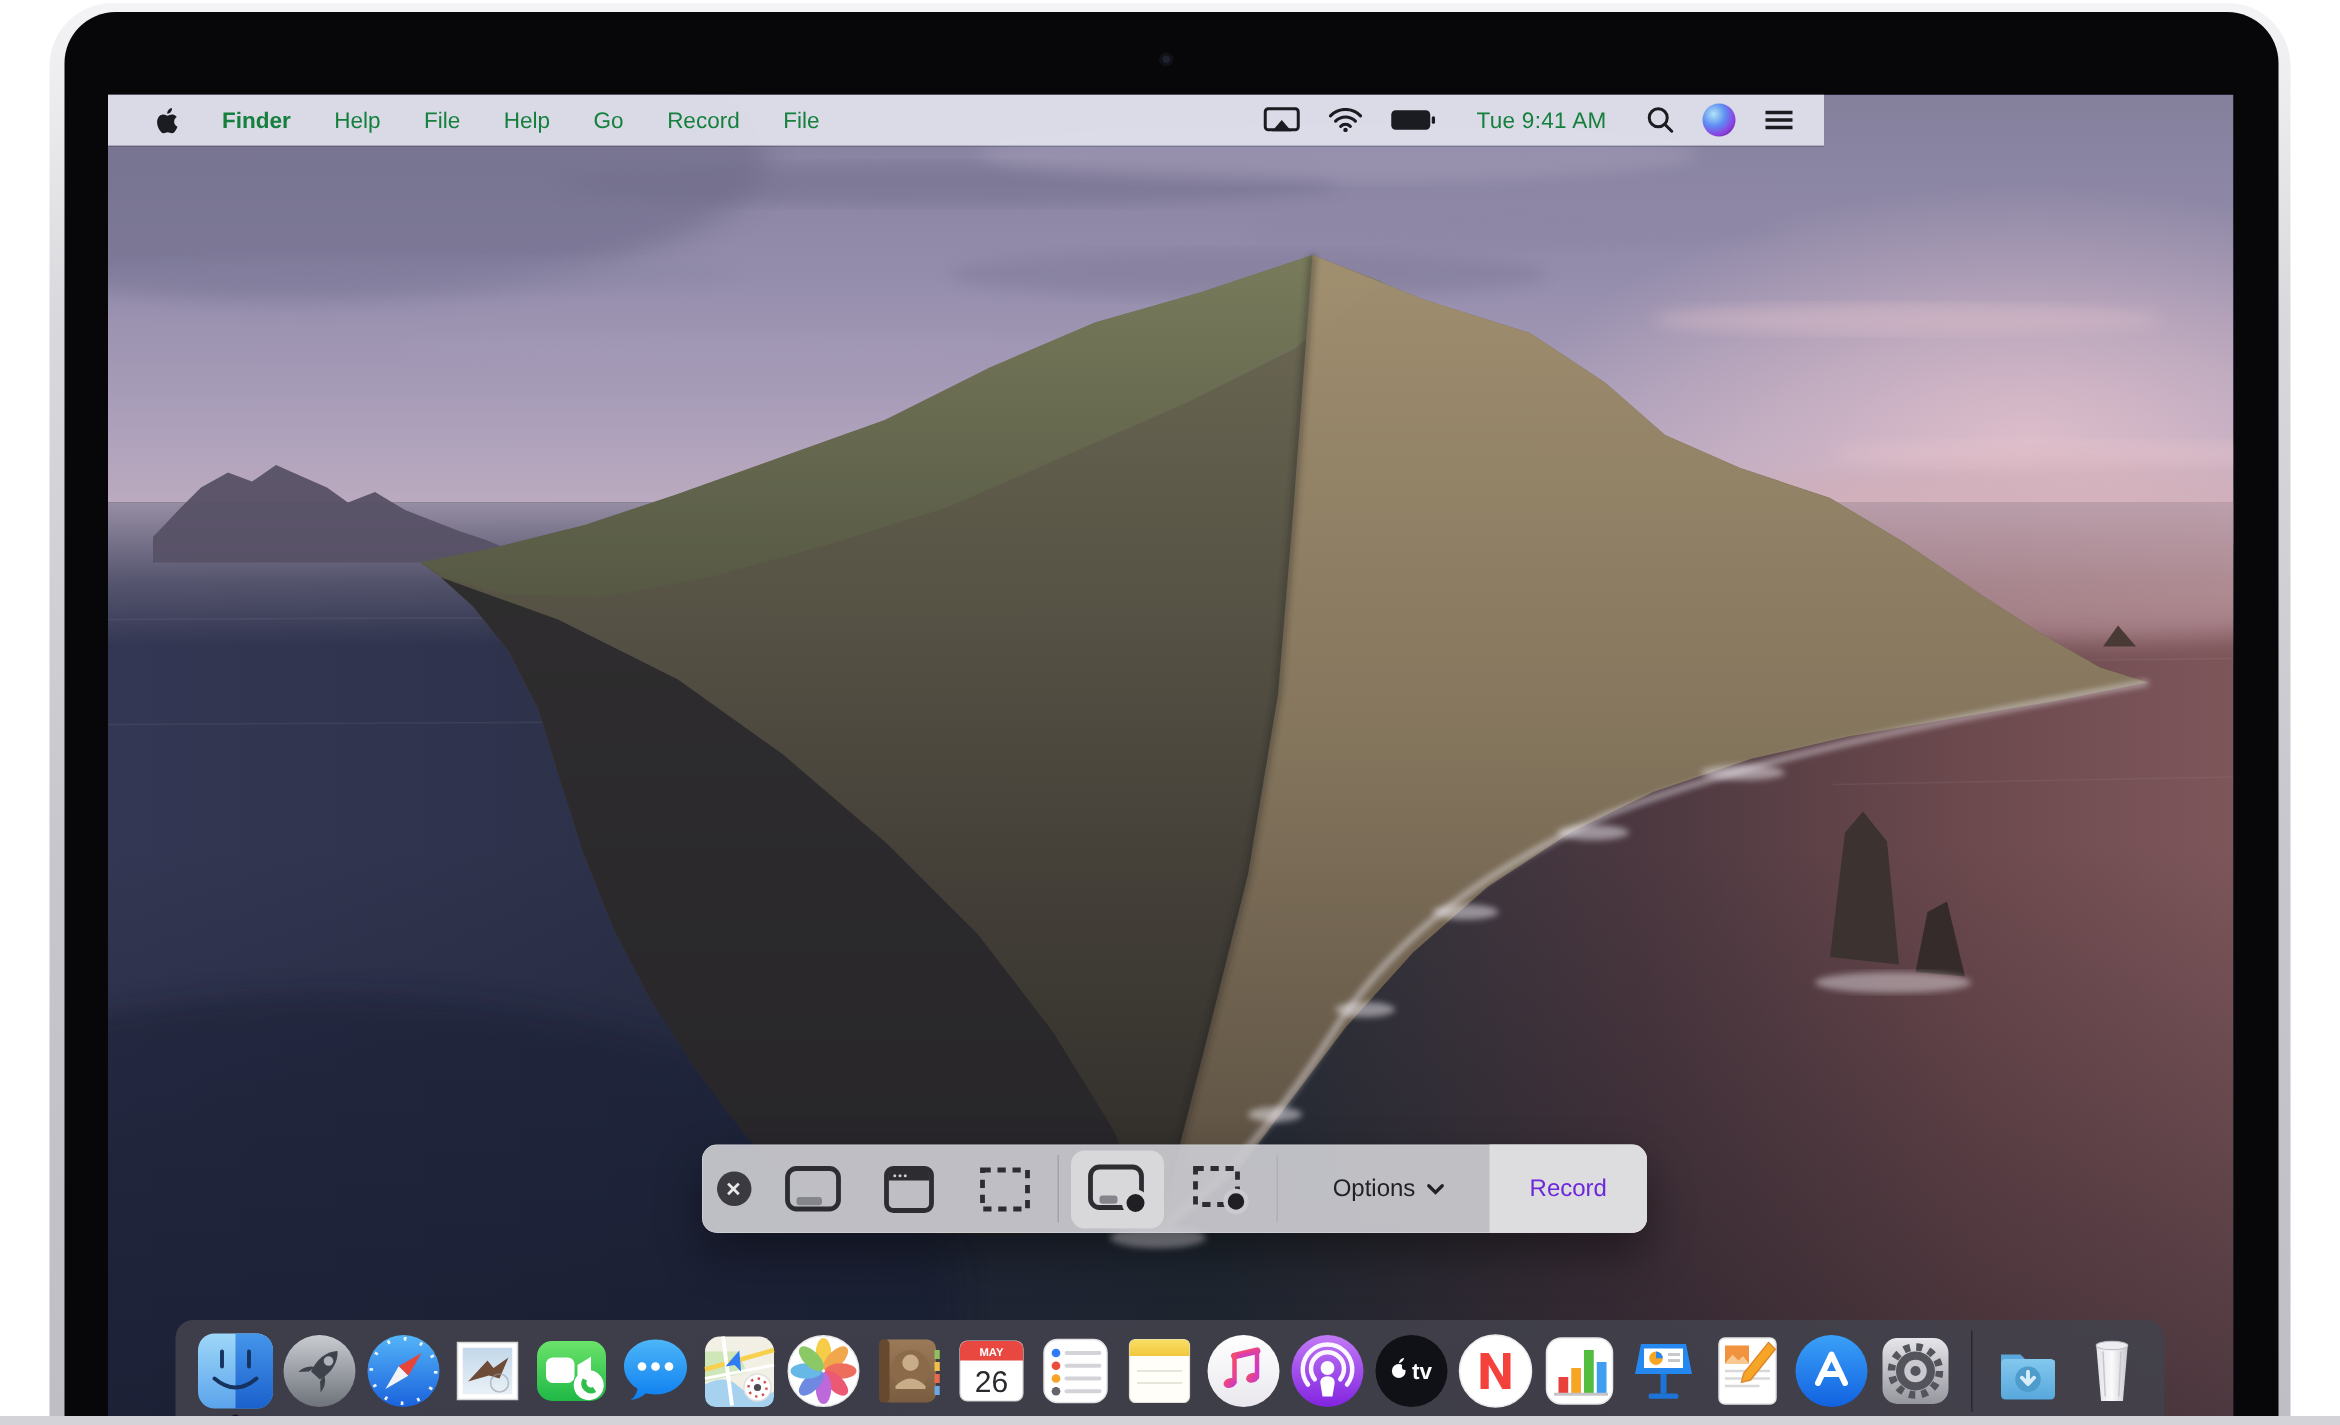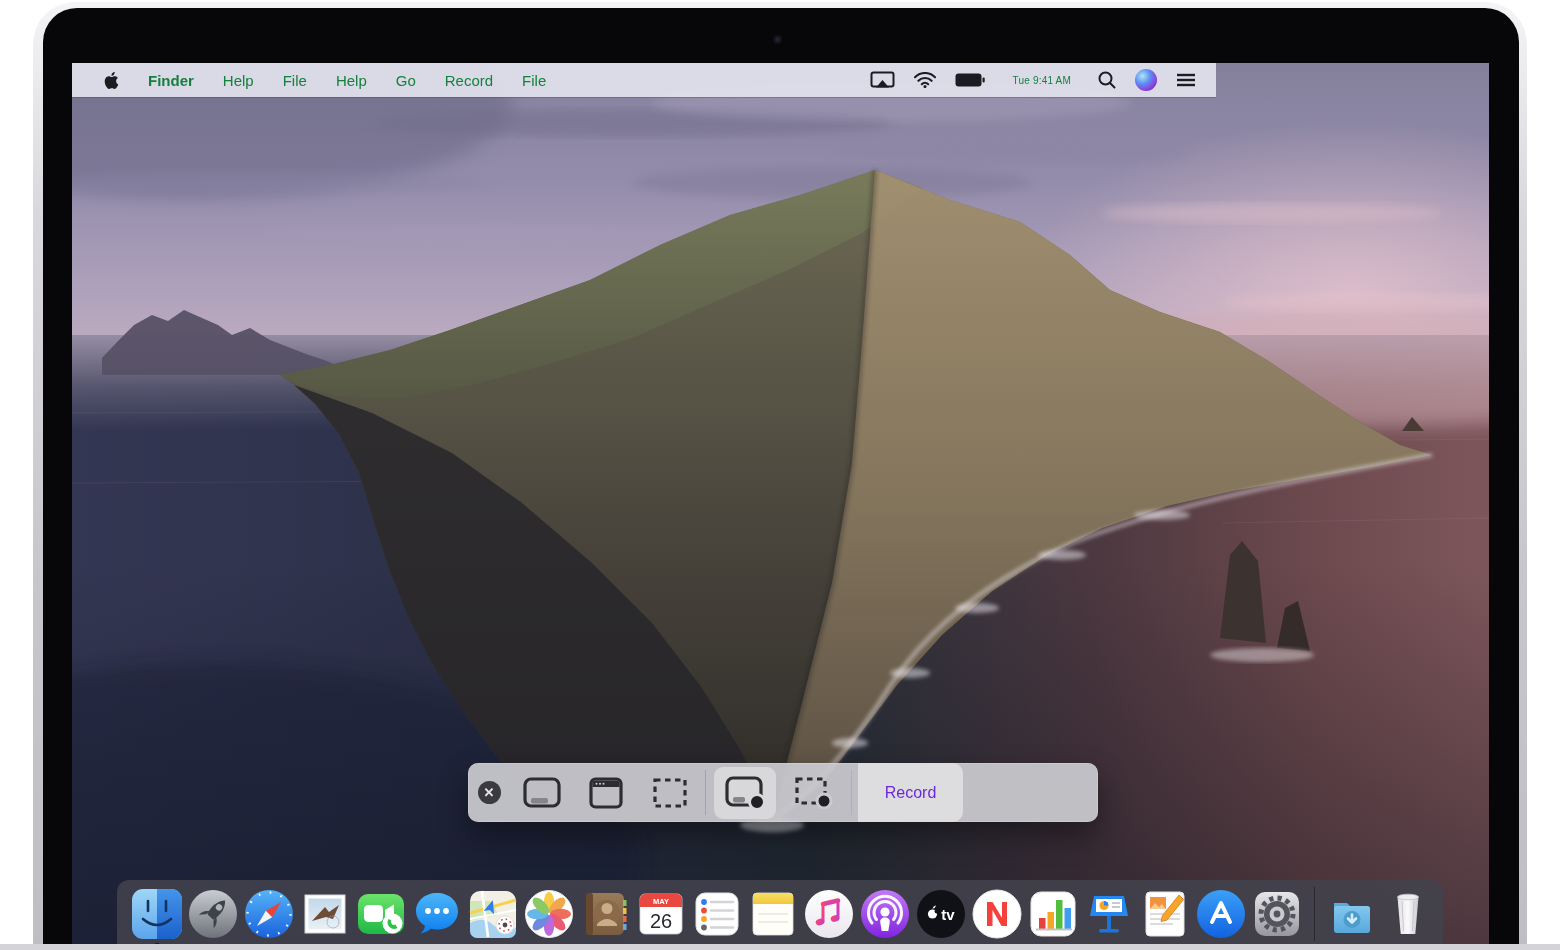--- a/index.html
+++ b/index.html
@@ -18,21 +18,21 @@
   .screen{position:absolute;left:72px;top:63px;width:1417px;height:887px;overflow:hidden;background:#20243a;}
   .wallpaper{position:absolute;left:0;top:0;width:1417px;height:887px;display:block;}
   
   .menubar{position:absolute;left:0;top:0;width:1144px;height:34px;
            background:rgba(226,227,237,0.92);display:flex;align-items:center;
            box-shadow:0 1px 0 rgba(40,40,60,0.25);z-index:10;color:#15803d;font-size:15px;}
   .mb-left{display:flex;align-items:center;gap:29px;margin-left:31px;}
   .mb-left .app-name{font-weight:700;}
   .mb-item{cursor:default;white-space:nowrap;}
   .mb-right{margin-left:auto;display:flex;align-items:center;gap:19px;margin-right:20px;}
-  .mb-right .clock{font-size:10px;letter-spacing:.2px;margin:0 8px;}
+  .mb-right .clock{font-size:15px;letter-spacing:.2px;margin:0 8px;}
   .siri-orb{width:22px;height:22px;border-radius:50%;
             background:radial-gradient(circle at 34% 32%,#aee6f5 0%,#5e8df2 38%,#8c3fe0 68%,#35175c 100%);}
   .mb-ico{display:flex;align-items:center;}
   
   .capture-toolbar{position:absolute;left:396px;top:700px;width:630px;height:59px;z-index:9;
         background:rgba(202,202,208,0.93);border-radius:10px;display:flex;align-items:center;
         box-shadow:0 14px 30px rgba(0,0,0,0.40),0 0 0 0.5px rgba(255,255,255,0.35) inset;}
   .ct-close{width:42px;display:flex;justify-content:center;align-items:center;}
   .ct-close .xcirc{width:23px;height:23px;border-radius:50%;background:#3a3a40;color:#e8e8ea;
         display:flex;align-items:center;justify-content:center;font-size:13px;font-weight:700;}
@@ -266,20 +266,26 @@
           </svg>
         </span>
       </div>
       <div class="ct-tool">
         <svg width="42" height="38" viewBox="0 0 42 38">
           <rect x="5" y="5" width="28" height="24" fill="none" stroke="#2c2c31" stroke-width="3.2" stroke-dasharray="5.5 4.5"></rect>
           <circle cx="32" cy="27" r="7" fill="#1f1f24" stroke="#cacad0" stroke-width="3"></circle>
         </svg>
       </div>
       <div class="ct-div2"></div>
+      <div class="ct-options">
+        <span>Options</span>
+        <svg width="12" height="8" viewBox="0 0 12 8">
+          <path d="M1.5,1.5 L6,6 L10.5,1.5" fill="none" stroke="#212126" stroke-width="2.2" stroke-linecap="round"></path>
+        </svg>
+      </div>
       <div class="ct-record">
         <span>Record</span>
       </div>
     </div>
 
     <div class="dock">
       <div class="dock-inner">
 
         <div class="dock-item">
           <svg width="52" height="52" viewBox="0 0 52 52">

